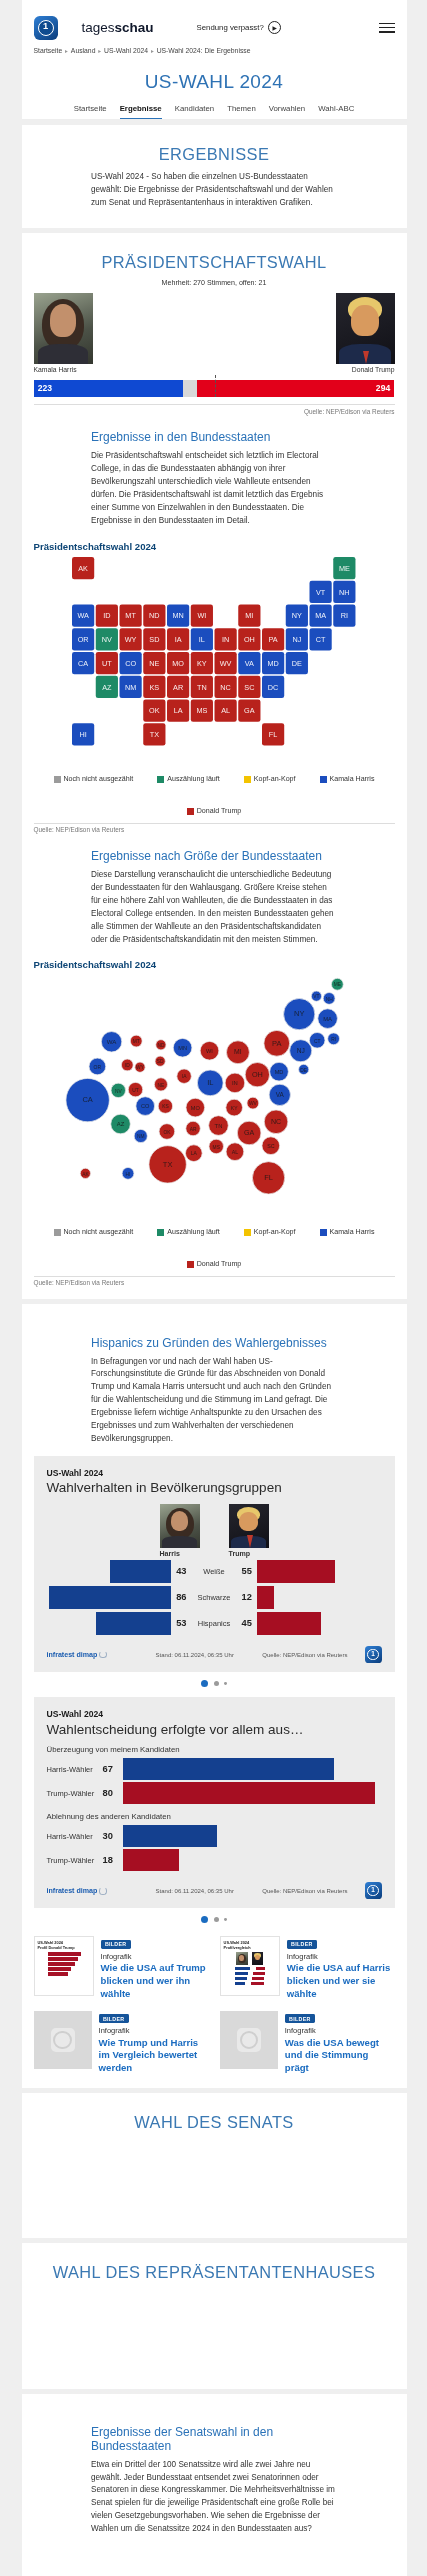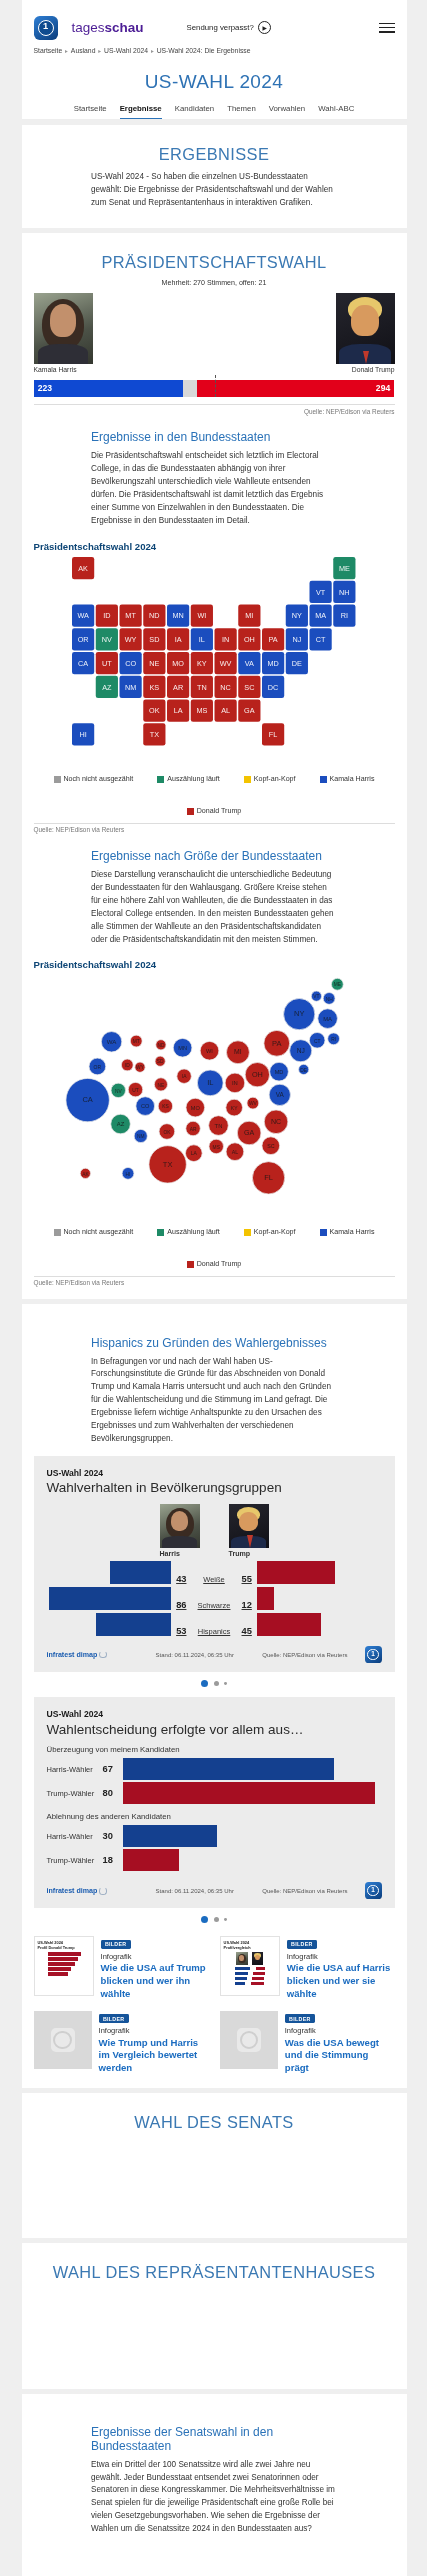--- a/index.html
+++ b/index.html
@@ -13,21 +13,21 @@
   .pagetitle{font-size:19px;color:#2e72b4;text-align:center;font-weight:400;letter-spacing:0.4px;margin:11.4px 0 7.1px;}
   .subblue{font-size:12px;color:#2a72b8;font-weight:400;margin:15.7px 0 4.3px;}
   .maptitle{font-size:9.6px;font-weight:700;color:#0d4575;margin:13px 0 5.7px;}
   .source{font-size:6.4px;color:#777;margin-top:2.9px;}
   .divider{border-top:0.7px solid #ddd;margin-top:7.1px;}
   
   .topbar{display:flex;align-items:center;padding:5.7px 12px 4.3px;}
   .applogo{width:24px;height:24px;border-radius:5.7px;background:linear-gradient(145deg,#2f7fd4,#0a3d7c);position:relative;flex:0 0 auto;}
   .applogo .ring{position:absolute;left:4.3px;top:4.3px;width:14.3px;height:14.3px;border:1.4px solid #fff;border-radius:50%;background:#0e4b8f;}
   .applogo .one{position:absolute;left:0;top:5px;width:24px;text-align:center;color:#fff;font-size:9.3px;font-weight:700;}
-  .brand{font-size:13.5px;color:#4c1d95;margin-left:14px;font-weight:300;}
+  .brand{font-size:13.5px;color:#0f172a;margin-left:24px;font-weight:300;}
   .brand b{font-weight:700;}
   .missed{margin-left:43px;font-size:7.8px;color:#222;display:flex;align-items:center;gap:4.3px;}
   .play{width:11.4px;height:11.4px;border:1.1px solid #222;border-radius:50%;display:inline-flex;align-items:center;justify-content:center;font-size:5.7px;color:#222;}
   .burger{margin-left:auto;width:15.7px;}
   .burger div{height:1.4px;background:#222;margin:2.9px 0;}
   .breadcrumb{font-size:6.8px;color:#444;padding:2.9px 12px 5.7px;}
   .breadcrumb .sep{color:#999;margin:0 2.9px;font-size:5.7px;}
   .tabs{display:flex;justify-content:center;gap:13px;font-size:7.8px;padding:4.3px 0 0;border-bottom:0.7px solid #eee;}
   .tab{padding-bottom:4.3px;color:#444;}
   .tab.active{font-weight:700;color:#111;border-bottom:1.4px solid #2a72b8;}
@@ -62,21 +62,21 @@
   .legend{display:flex;justify-content:center;gap:24px;font-size:7.1px;color:#333;margin-top:26px;flex-wrap:wrap;}
   .legend .it{display:flex;align-items:center;gap:2.9px;}
   .legend .sw{width:7.1px;height:7.1px;display:inline-block;}
   .mapwrap{text-align:center;margin-top:4.3px;}
   
   .panel{background:#ececec;margin:10px 12px 0;padding:10px 13px 8.6px;}
   .kicker{font-size:8.6px;font-weight:700;color:#1a1a1a;margin:1.4px 0 2.9px;}
   .ctitle{font-size:13.5px;color:#2b2b2b;font-weight:400;margin:0 0 8.6px;}
   .photrow{display:flex;justify-content:center;gap:29px;font-weight:bold;}
   .photocell{text-align:center;font-size:7.1px;color:#333;}
-  .drow{display:flex;align-items:flex-end;height:26px;text-decoration:underline;}
+  .drow{display:flex;align-items:center;height:26px;}
   .dbarL{flex:1;display:flex;justify-content:flex-end;}
   .dbarR{flex:1;}
   .dbar{height:23px;}
   .dval{width:21.4px;text-align:center;font-weight:700;font-size:9.3px;color:#222;}
   .dlab{width:44px;text-align:center;font-size:7.5px;color:#333;}
   .pfooter{display:flex;align-items:center;margin-top:10px;font-size:6px;color:#555;gap:7.1px;}
   .infratest{color:#1b5db0;font-weight:700;font-size:7.1px;display:flex;align-items:center;gap:2.1px;}
   .infr-ring{width:5.7px;height:5.7px;border:1.4px solid #9fb0c4;border-top-color:transparent;border-radius:50%;display:inline-block;}
   .ardmini{margin-left:auto;width:17px;height:17px;border-radius:3.6px;background:linear-gradient(145deg,#2f7fd4,#0a3d7c);position:relative;}
   .ardmini .ring{position:absolute;left:2.9px;top:2.9px;width:9.3px;height:9.3px;border:1.1px solid #fff;border-radius:50%;}

